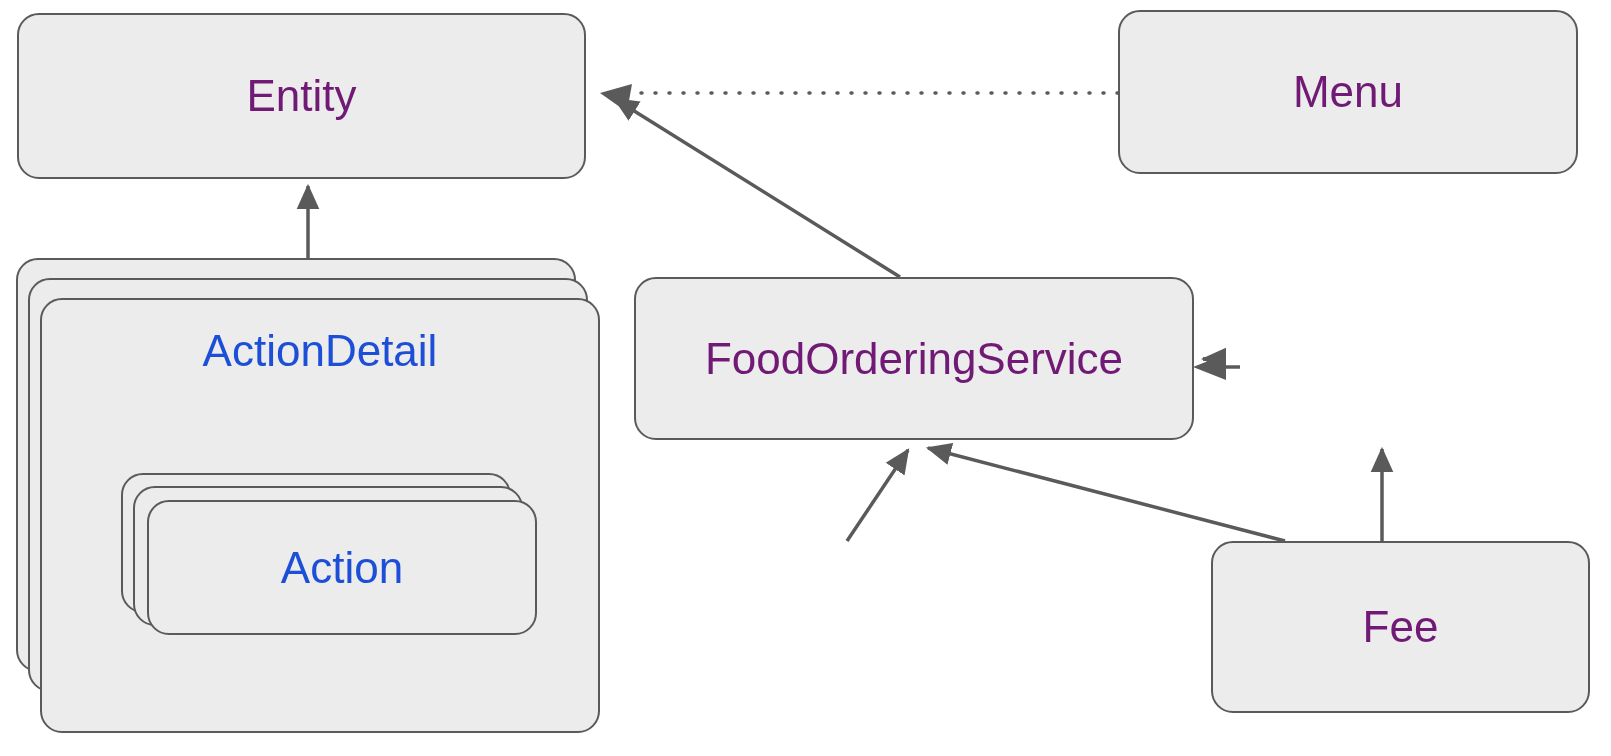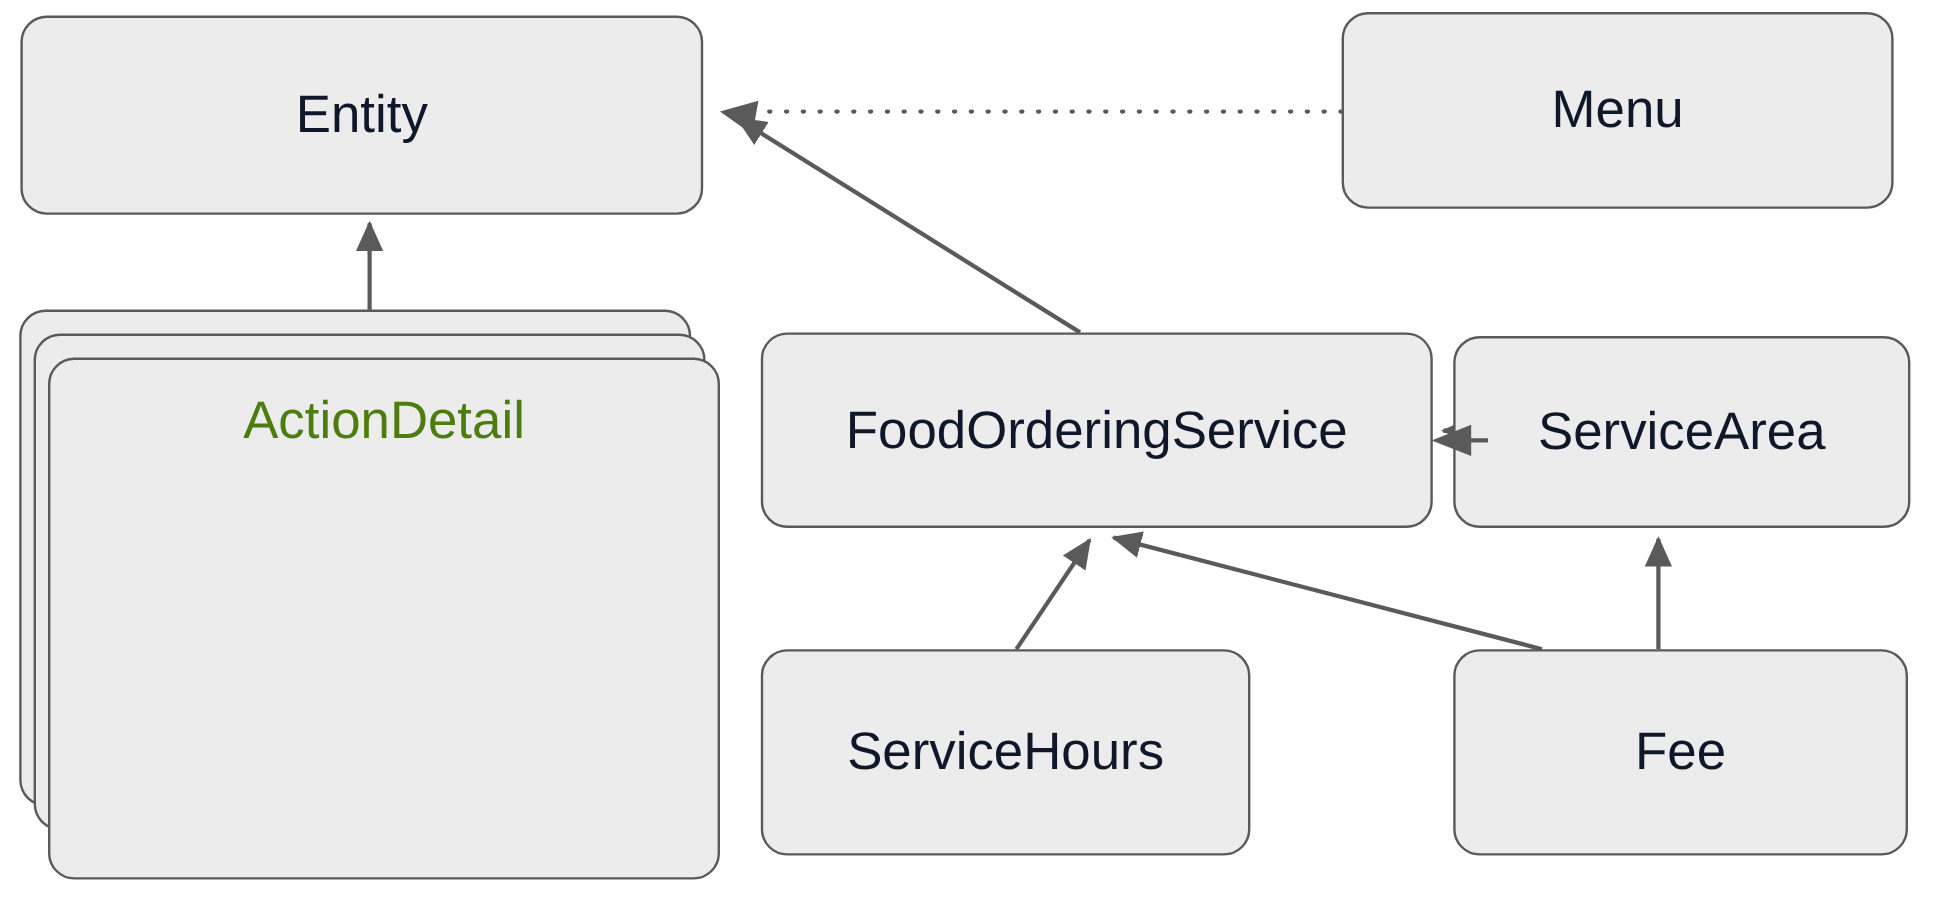--- a/index.html
+++ b/index.html
@@ -30,21 +30,21 @@
     box-sizing: border-box;
     background: #ececec;
     border: 2px solid #5a5a5a;
     border-radius: 22px;
     display: flex;
     align-items: center;
     justify-content: center;
   }
   .node-label {
     font-size: 44px;
-    color: #0f172a;
+    color: #701a75;
     line-height: 1;
     white-space: nowrap;
     letter-spacing: 0px;
   }
   
   .stack {
     position: absolute;
   }
   .stack .ghost {
     position: absolute;
@@ -57,21 +57,21 @@
     position: absolute;
     box-sizing: border-box;
     background: #ececec;
     border: 2px solid #5a5a5a;
     border-radius: 22px;
   }
   .stack-title {
     position: absolute;
     text-align: center;
     font-size: 44px;
-    color: #4d7c0f;
+    color: #1d4ed8;
     white-space: nowrap;
   }
 </style>
 </head>
 <body>
 
 <div id="diagram-canvas">
 
   <svg id="edge-layer" viewBox="0 0 1611 756" width="1611" height="756" xmlns="http://www.w3.org/2000/svg">
     <defs>
@@ -117,33 +117,33 @@
   <div class="node" style="left:1118px; top:10px; width:460px; height:164px;justify-content:center;">
     <span class="node-label">Menu</span>
   </div>
 
   <div class="stack" style="left:16px; top:258px; width:600px; height:480px;">
     <div class="ghost" style="left:0px;  top:0px;  width:560px; height:414px;"></div>
     <div class="ghost" style="left:12px; top:20px; width:560px; height:414px;"></div>
     <div class="front" style="left:24px; top:40px; width:560px; height:435px;"></div>
     <span class="stack-title" style="left:24px; top:68px; width:560px;">ActionDetail</span>
 
+    <div class="stack" style="left:105px; top:215px; width:440px; height:200px;">
+      <div class="ghost" style="left:0px;  top:0px;  width:390px; height:140px;"></div>
+      <div class="ghost" style="left:12px; top:13px; width:390px; height:140px;"></div>
+      <div class="front" style="left:26px; top:27px; width:390px; height:135px;"></div>
+      <span class="stack-title" style="left:26px; top:70px; width:390px;">Action</span>
+    </div>
   </div>
 
   <div class="node" style="left:634px; top:277px; width:560px; height:163px;">
     <span class="node-label">FoodOrderingService</span>
   </div>
 
-  <div class="node" style="left:1211px; top:280px; width:381px; height:160px;">
-    <span class="node-label">ServiceArea</span>
-  </div>
 
-  <div class="node" style="left:634px; top:541px; width:408px; height:172px;">
-    <span class="node-label">ServiceHours</span>
-  </div>
 
   <div class="node" style="left:1211px; top:541px; width:379px; height:172px;text-align:center;">
     <span class="node-label">Fee</span>
   </div>
 
   <svg style="position:absolute; left:0; top:0; pointer-events:none;" viewBox="0 0 1611 756" width="1611" height="756" xmlns="http://www.w3.org/2000/svg">
 
     <g>
       <line x1="1211" y1="367" x2="1218" y2="367" stroke="#5a5a5a" stroke-width="3.5"></line>
       <line x1="1240" y1="367" x2="1211" y2="367" stroke="#5a5a5a" stroke-width="3.5"></line>

